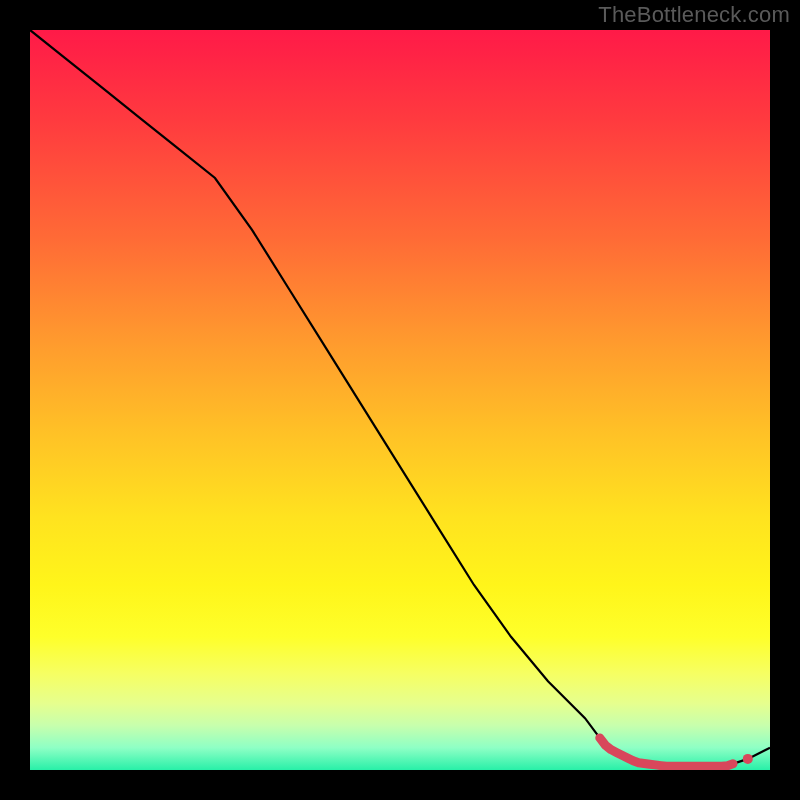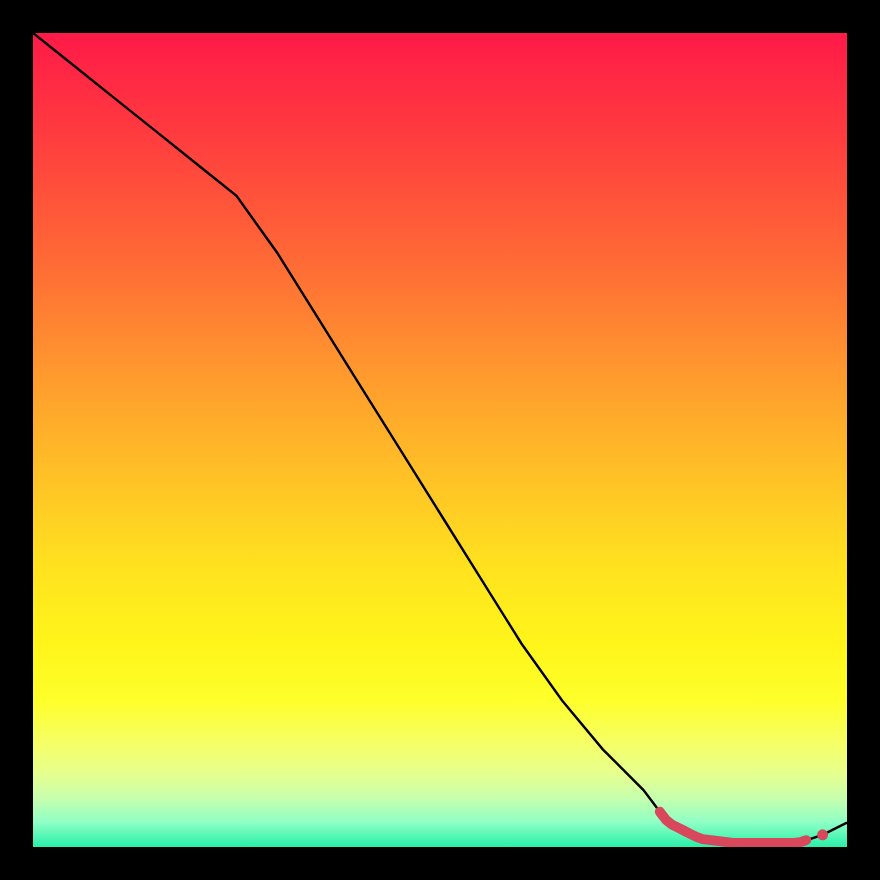--- a/index.html
+++ b/index.html
@@ -74,20 +74,21 @@
   }
   .marker-dot {
     fill: #d8475b;
   }
 </style>
 </head>
 <body>
 
 <div class="frame">
 
+  <div class="watermark">TheBottleneck.com</div>
 
   <div class="plot-area">
 
     <div class="gradient"></div>
 
     <svg class="curve" viewBox="0 0 740 740" preserveAspectRatio="none">
 
       <path class="curve-path" d="M0.0 0.0 L37.0 29.6 L74.0 59.2 L111.0 88.8 L148.0 118.4 L185.0 148.0 L222.0 199.8 L259.0 259.0 L296.0 318.2 L333.0 377.4 L370.0 436.6 L407.0 495.8 L444.0 555.0 L481.0 606.8 L518.0 651.2 L555.0 688.2 L577.2 717.8 L606.8 732.6 L636.4 736.3 L666.0 736.3 L695.6 736.3 L717.8 728.9 L740.0 717.8"></path>
 
       <path class="marker-stroke" d="M569.8 707.9 L575.4 715.3 L580.9 719.6 L586.4 722.4 L592.0 725.2 L597.5 728.0 L603.1 730.8 L608.6 732.8 L614.2 733.5 L619.8 734.2 L625.3 734.9 L630.9 735.6 L636.4 736.3 L642.0 736.3 L647.5 736.3 L653.0 736.3 L658.6 736.3 L664.1 736.3 L669.7 736.3 L675.3 736.3 L680.8 736.3 L686.4 736.3 L691.9 736.3 L697.5 735.7 L703.0 733.8"></path>

